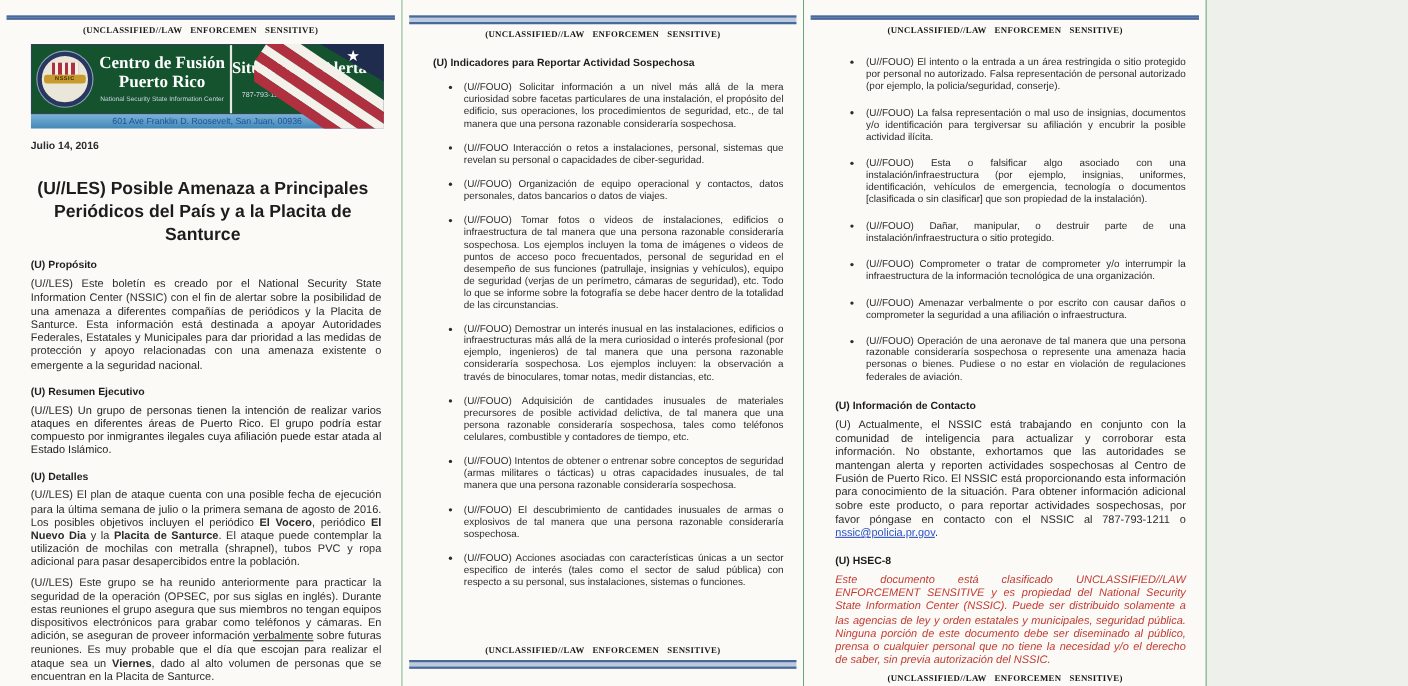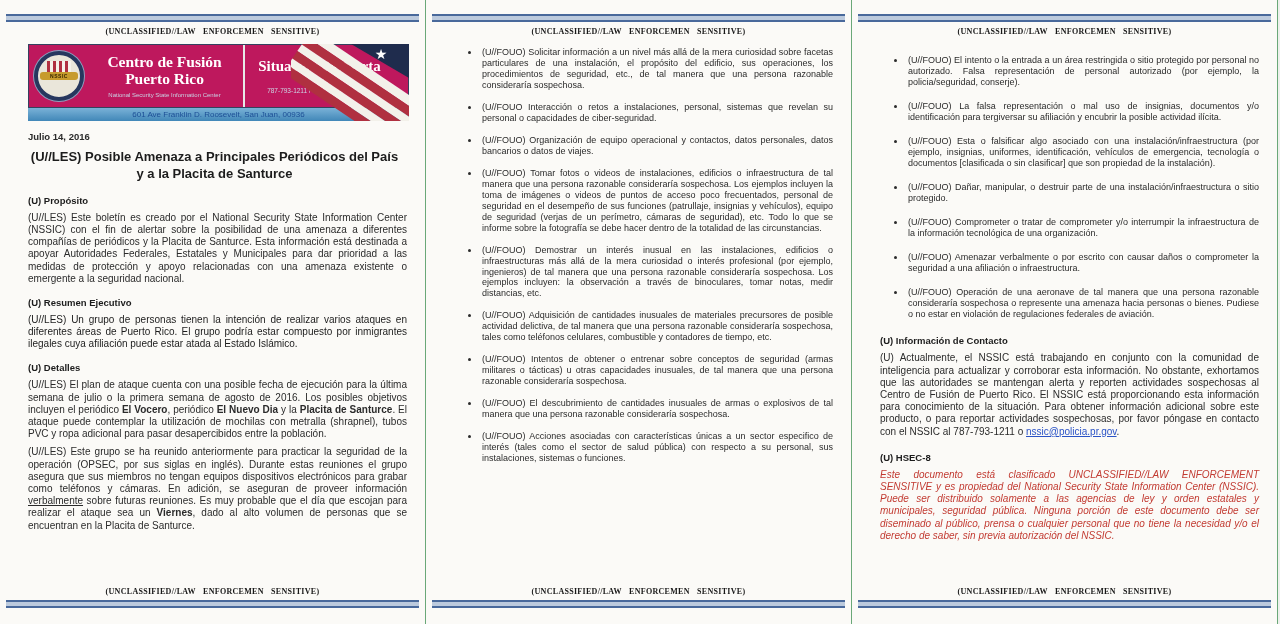--- a/index.html
+++ b/index.html
@@ -2,21 +2,21 @@
 <html><head>
 <meta charset="utf-8">
 <style>
   html,body{margin:0;padding:0;}
   body{
     width:1280px;height:624px;overflow:hidden;
     background:#eef0ec;
     font-family:"Liberation Sans", sans-serif;
     -webkit-font-smoothing:antialiased;
   }
-  .sheet{display:flex;width:1280px;height:624px;}
+  .sheet{display:flex;width:1097px;height:624px;}
   .page{
     position:relative;width:426px;height:624px;box-sizing:border-box;
     background:#fbfaf7;border-right:1px solid #6aa878;
     display:flex;flex-direction:column;overflow:hidden;
     color:#2b2b2b;
   }
   .rule{
     height:4px;background:#bccadd;
     border-top:2px solid #49699b;border-bottom:2px solid #49699b;
     margin:14px 6px 0 6px;
@@ -28,21 +28,21 @@
     font-size:8px;letter-spacing:.3px;word-spacing:5px;color:#181818;
   }
   .content{flex:1;display:flex;flex-direction:column;}
   .footer{margin-top:auto;}
   .foot-space{height:16px;}
 
   
   .banner-wrap{position:relative;margin:8px 16px 0 28px;overflow:hidden;}
   .banner{
     display:flex;align-items:stretch;height:64px;
-    background:#be185d;border:1px solid #34425f;box-sizing:border-box;
+    background:#14532d;border:1px solid #34425f;box-sizing:border-box;
   }
   .banner-left{
     width:57%;display:flex;align-items:center;gap:4px;
     padding:2px 2px 2px 5px;border-right:2px solid #e8e8e8;box-sizing:border-box;
   }
   .seal{
     position:relative;flex:none;width:42px;height:42px;border-radius:50%;
     background:#eae6da;border:4px solid #27375e;box-shadow:0 0 0 1px #8fa0c0;
   }
   .seal-stripes{
@@ -68,22 +68,22 @@
   .addr-bar{
     height:13px;line-height:13px;text-align:center;
     background:linear-gradient(#7ab2d7,#4187b8);
     font-size:8px;color:#1d4f96;
   }
   .flag-svg{position:absolute;top:0;right:0;width:118px;height:77px;pointer-events:none;}
 
   
   .date{margin:10px 18px 0 28px;font-size:9.5px;font-weight:bold;}
   .title{
-    margin:7px 26px 0 30px;text-align:center;
-    font-size:13px;font-weight:bold;line-height:1.3;color:#1c1c1c;
+    margin:24px 26px 0 30px;text-align:center;
+    font-size:16px;font-weight:bold;line-height:1.3;color:#1c1c1c;
   }
   .h{margin:12px 18px 0 28px;font-size:9.5px;font-weight:bold;color:#1c1c1c;}
   .p{
     margin:6px 18px 0 28px;font-size:10px;line-height:1.22;
     text-align:justify;color:#2b2b2b;
   }
   .p.bold-para{font-weight:normal;color:#1c1c1c;}
   .blist{
     margin:0 18px 0 28px;padding:0 0 0 26px;list-style:disc;
   }
@@ -157,20 +157,21 @@
       <div class="rule bottom"></div>
       <div class="foot-space"></div>
     </div>
   </div>
 
   <div class="page">
     <div class="rule"></div>
     <div class="classif">(UNCLASSIFIED//LAW ENFORCEMEN SENSITIVE)</div>
 
     <div class="content">
+      <div class="h" style="margin-top:16px;">(U) Indicadores para Reportar Actividad Sospechosa</div>
       <ul class="blist">
 
       <li>(U//FOUO) Solicitar información a un nivel más allá de la mera curiosidad sobre facetas particulares de una instalación, el propósito del edificio, sus operaciones, los procedimientos de seguridad, etc., de tal manera que una persona razonable consideraría sospechosa.</li>
           <li>(U//FOUO Interacción o retos a instalaciones, personal, sistemas que revelan su personal o capacidades de ciber-seguridad.</li>
           <li>(U//FOUO) Organización de equipo operacional y contactos, datos personales, datos bancarios o datos de viajes.</li>
           <li>(U//FOUO) Tomar fotos o videos de instalaciones, edificios o infraestructura de tal manera que una persona razonable consideraría sospechosa. Los ejemplos incluyen la toma de imágenes o videos de puntos de acceso poco frecuentados, personal de seguridad en el desempeño de sus funciones (patrullaje, insignias y vehículos), equipo de seguridad (verjas de un perímetro, cámaras de seguridad), etc. Todo lo que se informe sobre la fotografía se debe hacer dentro de la totalidad de las circunstancias.</li>
           <li>(U//FOUO) Demostrar un interés inusual en las instalaciones, edificios o infraestructuras más allá de la mera curiosidad o interés profesional (por ejemplo, ingenieros) de tal manera que una persona razonable consideraría sospechosa. Los ejemplos incluyen: la observación a través de binoculares, tomar notas, medir distancias, etc.</li>
           <li>(U//FOUO) Adquisición de cantidades inusuales de materiales precursores de posible actividad delictiva, de tal manera que una persona razonable consideraría sospechosa, tales como teléfonos celulares, combustible y contadores de tiempo, etc.</li>
           <li>(U//FOUO) Intentos de obtener o entrenar sobre conceptos de seguridad (armas militares o tácticas) u otras capacidades inusuales, de tal manera que una persona razonable consideraría sospechosa.</li>
           <li>(U//FOUO) El descubrimiento de cantidades inusuales de armas o explosivos de tal manera que una persona razonable consideraría sospechosa.</li>

